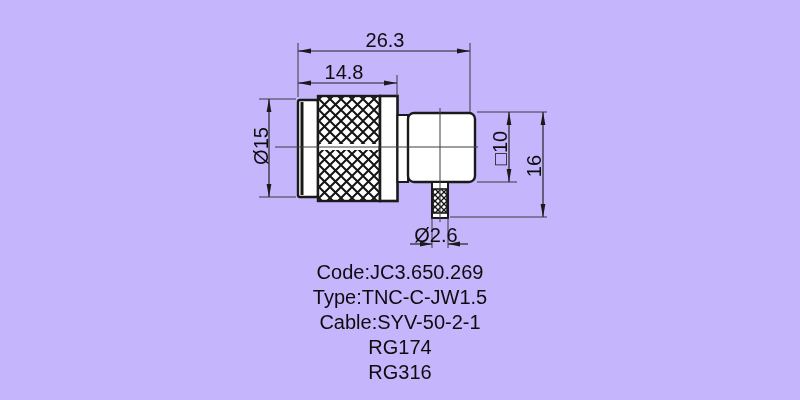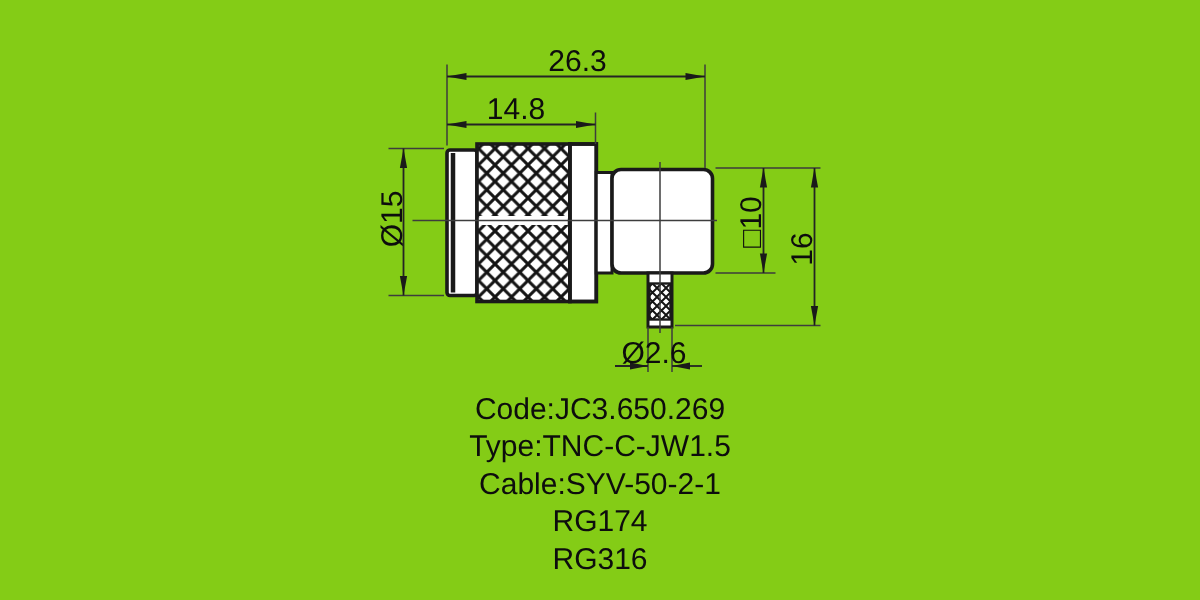--- a/index.html
+++ b/index.html
@@ -5,21 +5,21 @@
   html, body {
     margin: 0;
     padding: 0;
     background: #ffffff;
     font-family: "Liberation Sans", sans-serif;
   }
   .canvas {
     position: relative;
     width: 800px;
     height: 400px;
-    background: #84cc16;
+    background: #c4b5fd;
     overflow: hidden;
   }
   svg text {
     fill: #0d0d0d;
     font-family: "Liberation Sans", sans-serif;
     font-size: 20px;
   }
   .object-line { stroke: #1a1a1a; fill: #ffffff; }
   .dim-line   { stroke: #242424; stroke-width: 1.2; fill: none; }
   .ext-line   { stroke: #3d3d3d; stroke-width: 1;   fill: none; }

